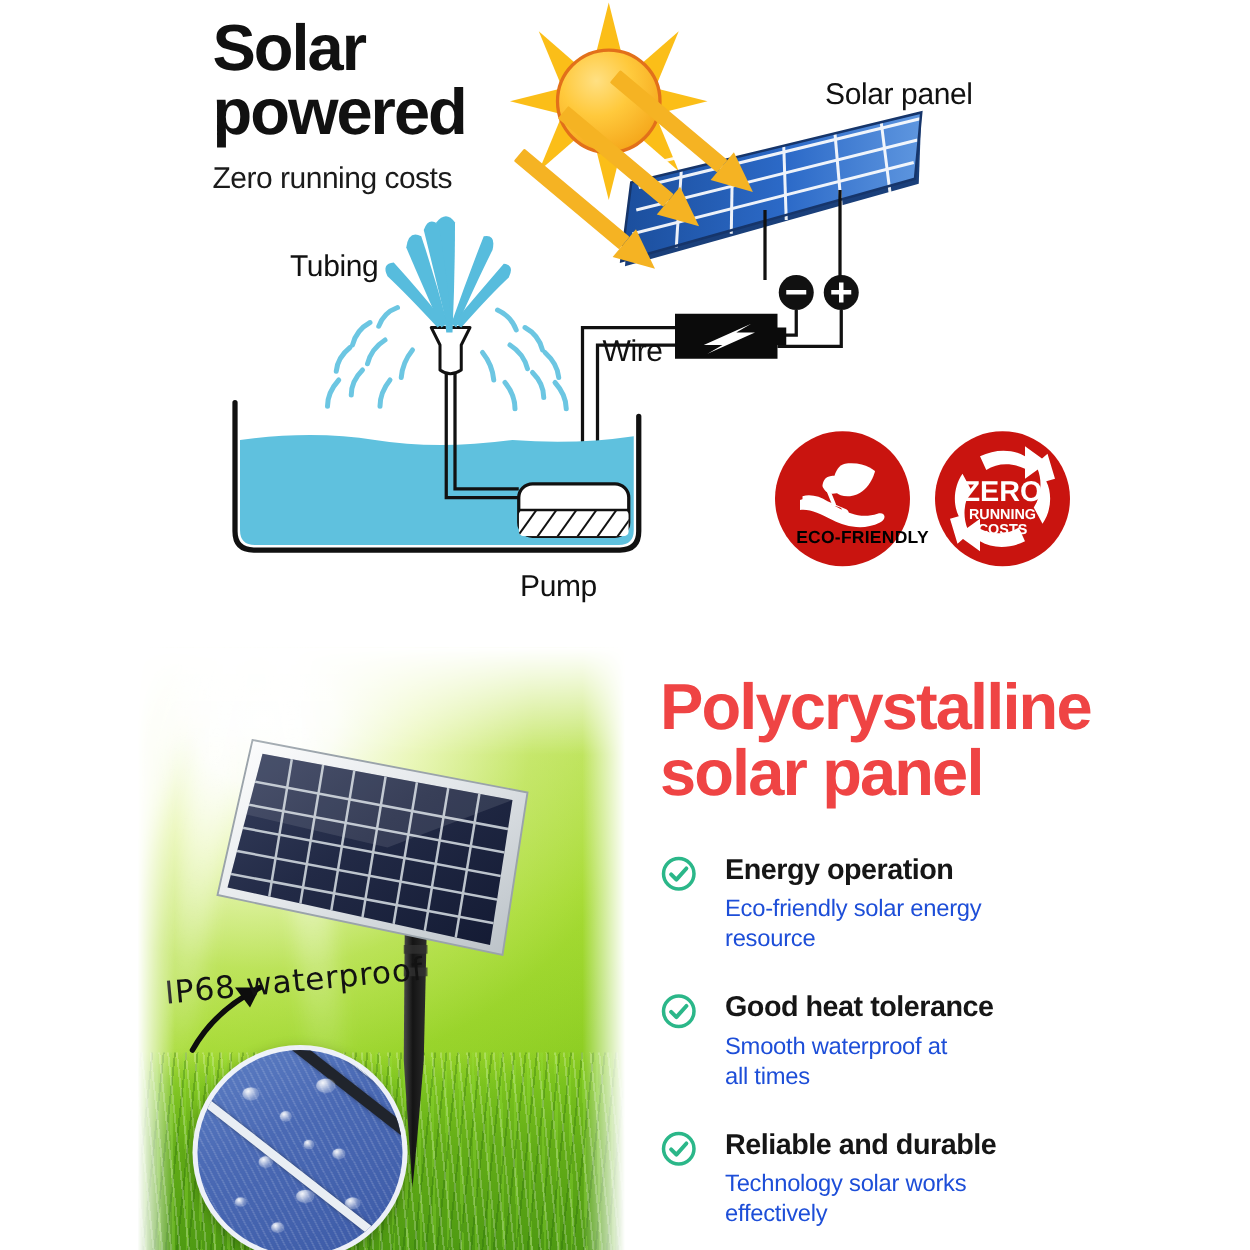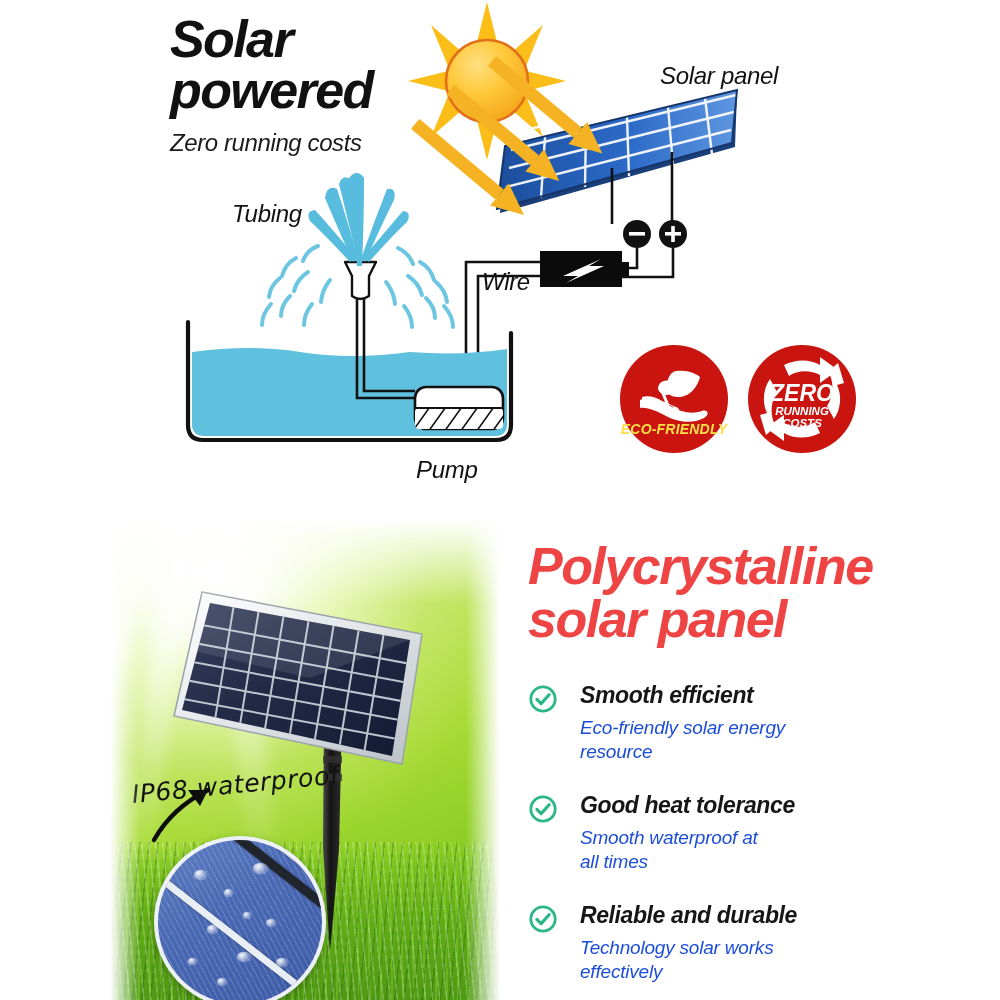--- a/index.html
+++ b/index.html
@@ -5,21 +5,21 @@
   * { box-sizing: border-box; margin: 0; padding: 0; }
   html, body { width: 1000px; height: 1000px; }
   body {
     font-family: "Liberation Sans", sans-serif;
     background: #ffffff;
     position: relative;
     overflow: hidden;
     -webkit-font-smoothing: antialiased;
   }
 
-  .stage { position: absolute; left: 0; top: 0; width: 936px; height: 1000px; font-style: italic; }
+  .stage { position: absolute; left: 0; top: 0; width: 936px; height: 1000px; }
 
   
   #section-diagram { position: absolute; left: 0; top: 0; width: 1000px; height: 500px; }
 
   #headline-block { position: absolute; left: 170px; top: 14px; width: 300px; }
   #headline-block .h1 {
     font-size: 52px; font-weight: 700; line-height: 0.99; color: #111111;
     letter-spacing: -1.6px;
   }
   #headline-block .h1 .l2 { display: block; }
@@ -37,22 +37,22 @@
 
   
   #badges { position: absolute; left: 620px; top: 345px; width: 240px; height: 110px; }
   .badge {
     position: absolute; top: 0; width: 108px; height: 108px; border-radius: 50%;
     background: #C9140F;
   }
   #badge-eco { left: 0; }
   #badge-zero { left: 128px; }
   .badge-text {
-    position: absolute; left: 0; width: 100%; text-align: center;
-    color: #fde047; font-weight: 700; letter-spacing: 0.2px;
+    position: absolute; left: 16px; width: 100%; text-align: center;
+    color: #000000; font-weight: 700; letter-spacing: 0.2px;
   }
   #badge-eco .badge-text { bottom: 16px; font-size: 14px; }
 
   
   #section-product { position: absolute; left: 0; top: 500px; width: 1000px; height: 500px; }
 
   #photo {
     position: absolute; left: 110px; top: 18px; width: 390px; height: 482px;
     overflow: hidden;
     -webkit-mask-image:
@@ -426,21 +426,21 @@
         <span class="l2">solar panel</span>
       </div>
 
       <div id="feature-list">
 
         <div class="feature">
           <svg class="feature-check" viewBox="0 0 32 32">
             <circle cx="16" cy="16" r="13" fill="none" stroke="#2BB789" stroke-width="3"></circle>
             <path d="M9.5,16.5 L14,21 L22.5,11.5" fill="none" stroke="#2BB789" stroke-width="3.4" stroke-linecap="round" stroke-linejoin="round"></path>
           </svg>
-          <div class="feature-title">Smooth efficient</div>
+          <div class="feature-title">Energy operation</div>
           <div class="feature-desc">
             <span>Eco-friendly solar energy</span><br>
             <span>resource</span>
           </div>
         </div>
 
         <div class="feature">
           <svg class="feature-check" viewBox="0 0 32 32">
             <circle cx="16" cy="16" r="13" fill="none" stroke="#2BB789" stroke-width="3"></circle>
             <path d="M9.5,16.5 L14,21 L22.5,11.5" fill="none" stroke="#2BB789" stroke-width="3.4" stroke-linecap="round" stroke-linejoin="round"></path>

